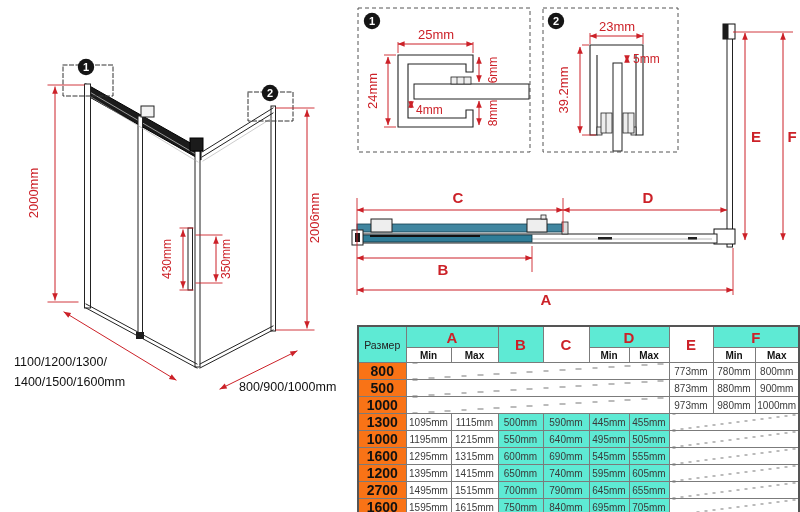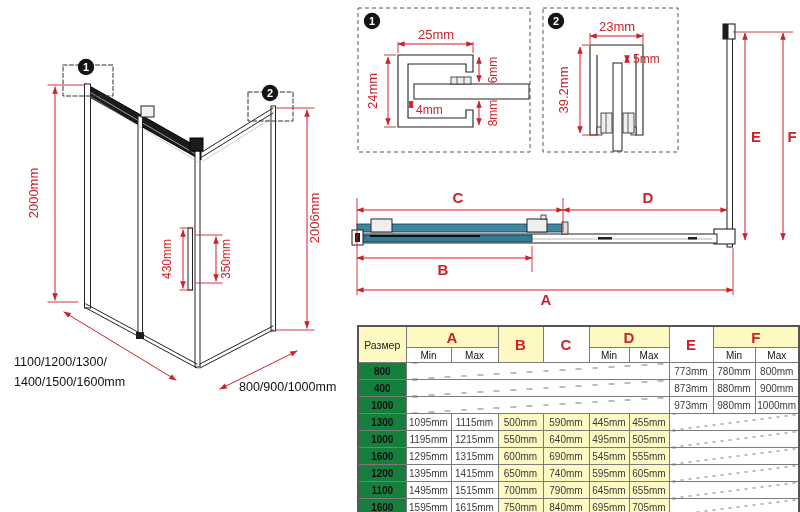--- a/index.html
+++ b/index.html
@@ -14,25 +14,25 @@
 
   
   #spec-table{position:absolute;left:357px;top:325px;width:441px;height:184px;
               border-collapse:collapse;table-layout:fixed;}
   #spec-table td{border:1px solid #7b7b7b;text-align:center;vertical-align:middle;
                  padding:0;overflow:hidden;white-space:nowrap;}
   #spec-table{border:2px solid #555;}
   #spec-table tr.h1 td{height:20px;}
   #spec-table tr.h2 td{height:14px;}
   #spec-table tr.dr td{height:16px;}
-  .g{background:#fef9c3;}
+  .g{background:#5eead4;}
   .razm{font-size:10.5px;color:#222;}
   .colletter{color:#cc2128;font-weight:bold;font-size:15px;}
-  .minmax{font-weight:normal;font-size:10px;color:#111;}
-  .sz{font-weight:bold;font-size:10px;color:#111;background:#15803d;}
+  .minmax{font-weight:bold;font-size:10px;color:#111;}
+  .sz{font-weight:bold;font-size:14px;color:#111;background:#f97316;}
   .val{font-size:10px;color:#3a3a3a;}
   .diag{background-image:linear-gradient(to bottom right,transparent 49.5%,#777 49.5%,#777 50.6%,transparent 50.6%);}
 </style>
 </head>
 <body>
 
 <div id="stage">
 
 <svg width="800" height="512" viewBox="0 0 800 512">
   <defs>
@@ -243,21 +243,21 @@
   </tr>
 
   <tr class="dr">
     <td class="sz">800</td>
     <td colspan="6" class="diag"></td>
     <td class="val">773mm</td>
     <td class="val">780mm</td>
     <td class="val">800mm</td>
   </tr>
   <tr class="dr">
-    <td class="sz">400</td>
+    <td class="sz">500</td>
     <td colspan="6" class="diag"></td>
     <td class="val">873mm</td>
     <td class="val">880mm</td>
     <td class="val">900mm</td>
   </tr>
   <tr class="dr">
     <td class="sz">1000</td>
     <td colspan="6" class="diag"></td>
     <td class="val">973mm</td>
     <td class="val">980mm</td>
@@ -297,21 +297,21 @@
     <td class="sz">1200</td>
     <td class="val">1395mm</td>
     <td class="val">1415mm</td>
     <td class="val g">650mm</td>
     <td class="val g">740mm</td>
     <td class="val g">595mm</td>
     <td class="val g">605mm</td>
     <td colspan="3" class="diag"></td>
   </tr>
   <tr class="dr">
-    <td class="sz">1100</td>
+    <td class="sz">2700</td>
     <td class="val">1495mm</td>
     <td class="val">1515mm</td>
     <td class="val g">700mm</td>
     <td class="val g">790mm</td>
     <td class="val g">645mm</td>
     <td class="val g">655mm</td>
     <td colspan="3" class="diag"></td>
   </tr>
   <tr class="dr">
     <td class="sz">1600</td>

